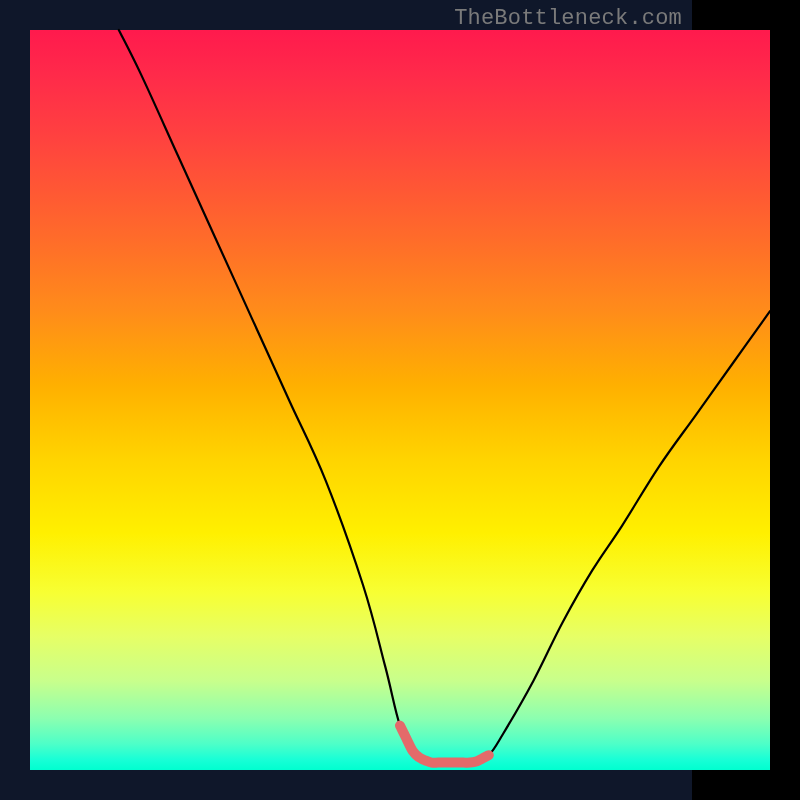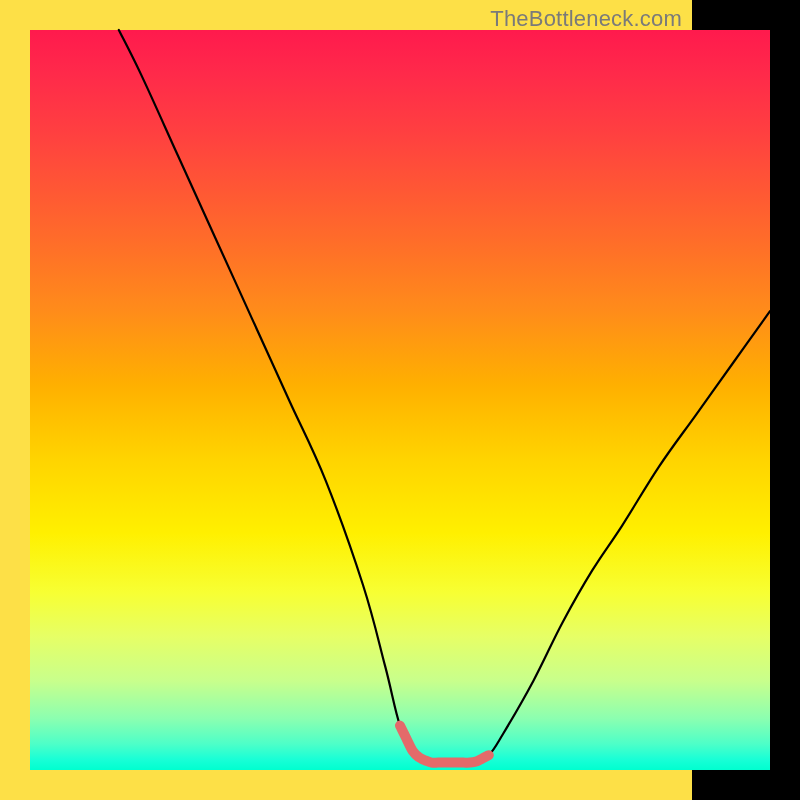--- a/index.html
+++ b/index.html
@@ -8,21 +8,22 @@
     width: 800px;
     height: 800px;
     background: #000;
     overflow: hidden;
     font-family: Arial, Helvetica, sans-serif;
   }
   .frame {
     position: relative;
     width: 692px;
     height: 800px;
-    background: #fde047;
+    background: #0f172a;
+    font-family: Liberation Mono, monospace;
   }
   .plot {
     position: absolute;
     left: 30px;
     top: 30px;
     width: 740px;
     height: 740px;
     background: linear-gradient(to bottom,
       #ff1a4d 0%,
       #ff2a4a 6%,

